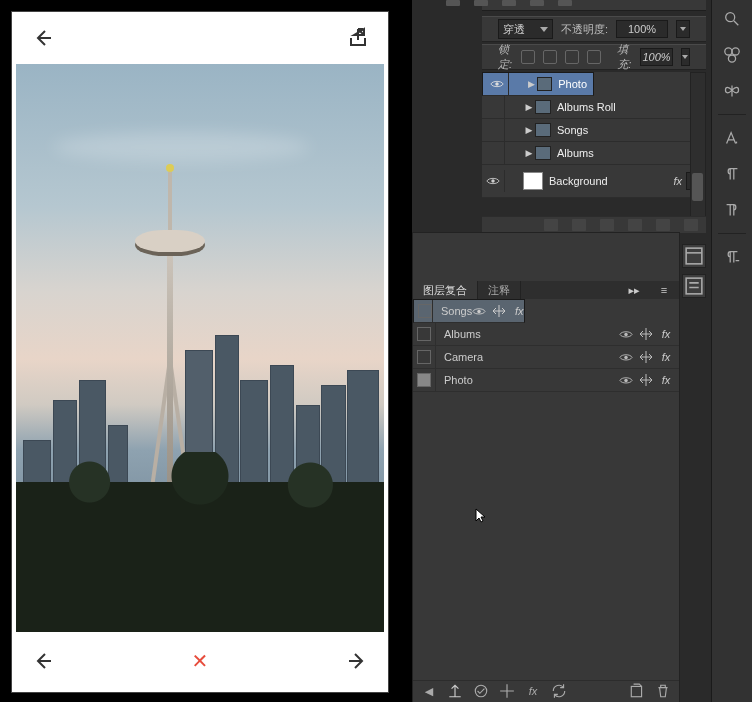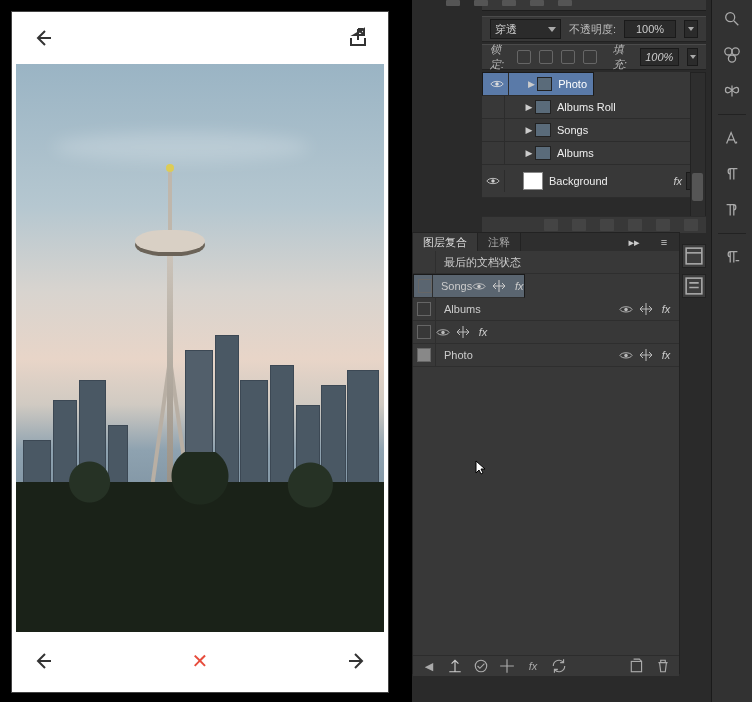--- a/index.html
+++ b/index.html
@@ -36,21 +36,21 @@
   .trees::before{content:"";position:absolute;left:0;right:0;top:-30px;height:60px;background:radial-gradient(circle at 20% 50%,#263225 20px,transparent 21px),radial-gradient(circle at 50% 40%,#1f2a1e 28px,transparent 29px),radial-gradient(circle at 80% 55%,#263225 22px,transparent 23px);}
   .ab-bottombar{height:56px;display:flex;align-items:center;justify-content:space-between;padding:0 18px;border-top:1px solid #eee0;}
   .ab-x{color:#e74c3c;font-size:20px;font-weight:300;}
   .arrow{stroke:#333;stroke-width:2;fill:none;}
   
   .rpanel{position:absolute;left:412px;top:0;right:0;bottom:0;background:#2a2a2a;}
   .topstrip{position:absolute;left:70px;top:0;right:46px;height:10px;background:#383838;border-bottom:1px solid #1e1e1e;}
   .topicons{position:absolute;top:-2px;right:50px;width:210px;height:10px;display:flex;gap:14px;align-items:center;}
   .tic{width:14px;height:6px;background:#555;border-radius:1px;}
   
-  .optrow{position:absolute;left:70px;right:46px;height:24px;background:#383838;display:flex;align-items:center;padding:0 8px;gap:8px;border-top:1px solid #4a4a4a;border-bottom:1px solid #222;}
+  .optrow{position:absolute;left:70px;right:46px;height:24px;background:#383838;display:flex;align-items:center;padding:0 16px;gap:8px;border-top:1px solid #4a4a4a;border-bottom:1px solid #222;}
   .optrow.r1{top:16px;}
   .optrow.r2{top:44px;font-style:italic;}
   .sel{flex:1;max-width:100px;height:18px;background:#2b2b2b;border:1px solid #1a1a1a;display:flex;align-items:center;justify-content:space-between;padding:0 4px;font-size:11px;}
   .sel .tri{width:0;height:0;border-left:4px solid transparent;border-right:4px solid transparent;border-top:5px solid #aaa;}
   .optlbl{color:#bbb;}
   .pct{width:50px;height:16px;background:#2b2b2b;border:1px solid #1a1a1a;text-align:center;line-height:16px;font-size:11px;}
   .dd{width:12px;height:16px;background:#2b2b2b;border:1px solid #1a1a1a;display:flex;align-items:center;justify-content:center;}
   .dd .tri{width:0;height:0;border-left:3px solid transparent;border-right:3px solid transparent;border-top:4px solid #aaa;}
   .lockicons{display:flex;gap:8px;}
   .mic{width:12px;height:12px;border:1px solid #666;border-radius:2px;}
@@ -67,21 +67,21 @@
   .lname{flex:1;color:#eee;}
   .layer.sel .lname{color:#fff;}
   .fx{color:#ccc;font-style:italic;font-size:11px;}
   .layer.bg{height:32px;}
   .scrollbar{position:absolute;right:46px;top:72px;width:14px;height:144px;background:#2e2e2e;border:1px solid #222;}
   .scrollthumb{position:absolute;left:1px;top:100px;width:11px;height:28px;background:#555;border-radius:2px;}
   .layersBtm{position:absolute;left:70px;right:46px;top:216px;height:16px;background:#383838;display:flex;align-items:center;justify-content:flex-end;gap:14px;padding:0 8px;border-top:1px solid #2c2c2c;}
   .lb{width:14px;height:12px;background:#444;border-radius:1px;}
   
   .comps{position:absolute;left:0px;right:72px;top:232px;background:#383838;border:1px solid #222;}
-  .tabs{display:flex;height:18px;background:#2e2e2e;align-items:center;}
+  .tabs{display:flex;height:18px;background:#2e2e2e;align-items:center;margin-top:48px;}
   .tab{padding:0 10px;height:100%;display:flex;align-items:center;color:#aaa;font-size:11px;border-right:1px solid #222;}
   .tab.active{background:#383838;color:#ddd;}
   .tabs .sp{flex:1;}
   .tabmenu{width:30px;text-align:center;}
   .comp{display:flex;align-items:center;height:22px;border-bottom:1px solid #2e2e2e;padding-right:6px;}
   .comp.sel{background:#5a6570;}
   .cbox{width:22px;height:22px;display:flex;align-items:center;justify-content:center;border-right:1px solid #2e2e2e;}
   .cmark{width:12px;height:12px;border:1px solid #666;}
   .cmark.filled{background:#888;}
   .cname{flex:1;padding-left:8px;}
@@ -266,24 +266,20 @@
 
     <div class="comps">
       <div class="tabs">
         <div class="tab active">图层复合</div>
         <div class="tab">注释</div>
         <div class="sp"></div>
         <div class="tabmenu">▸▸</div>
         <div class="tabmenu">≡</div>
       </div>
       <div class="compsBody">
-        <div class="comp">
-          <div class="cbox"></div>
-          <div class="cname">最后的文档状态</div>
-        </div>
         <div class="comp sel">
           <div class="cbox">
               <div class="cmark"></div>
             </div>
           <div class="cname">Songs</div>
           <div class="cicons">
             <div class="ci">
                 <svg viewBox="0 0 16 10">
                   <path d="M1 5c2-4 12-4 14 0-2 4-12 4-14 0z" fill="none" stroke="#ccc"></path>
                   <circle cx="8" cy="5" r="2" fill="#ccc"></circle>
@@ -314,20 +310,21 @@
                   <path d="M7 1v12M1 7h12M4 4l-3 3 3 3M10 4l3 3-3 3" stroke="#bbb" fill="none"></path>
                 </svg>
               </div>
             <div class="ci fx">fx</div>
           </div>
         </div>
         <div class="comp">
           <div class="cbox">
               <div class="cmark"></div>
             </div>
+          <div class="cname">Camera</div>
           <div class="cicons">
             <div class="ci">
                 <svg viewBox="0 0 16 10">
                   <path d="M1 5c2-4 12-4 14 0-2 4-12 4-14 0z" fill="none" stroke="#bbb"></path>
                   <circle cx="8" cy="5" r="2" fill="#bbb"></circle>
                 </svg>
               </div>
             <div class="ci">
                 <svg viewBox="0 0 14 14">
                   <path d="M7 1v12M1 7h12M4 4l-3 3 3 3M10 4l3 3-3 3" stroke="#bbb" fill="none"></path>

